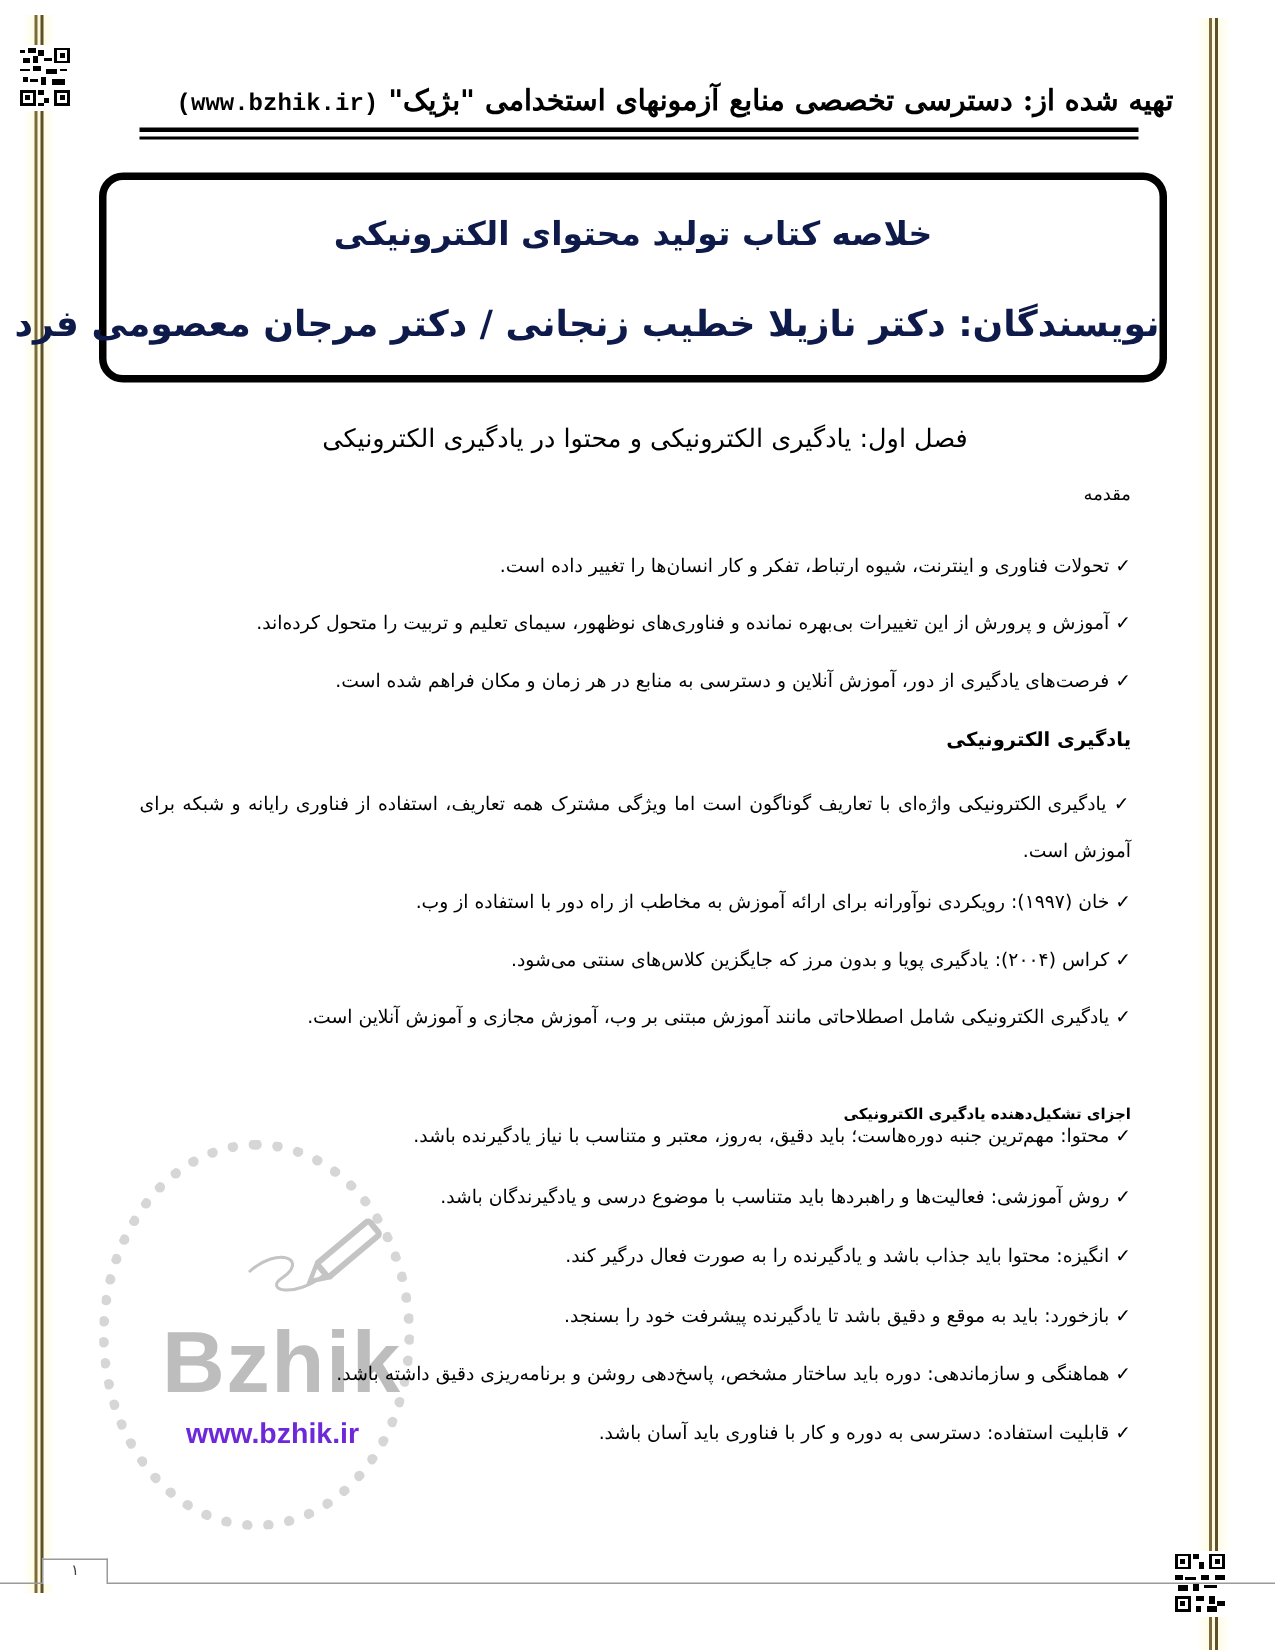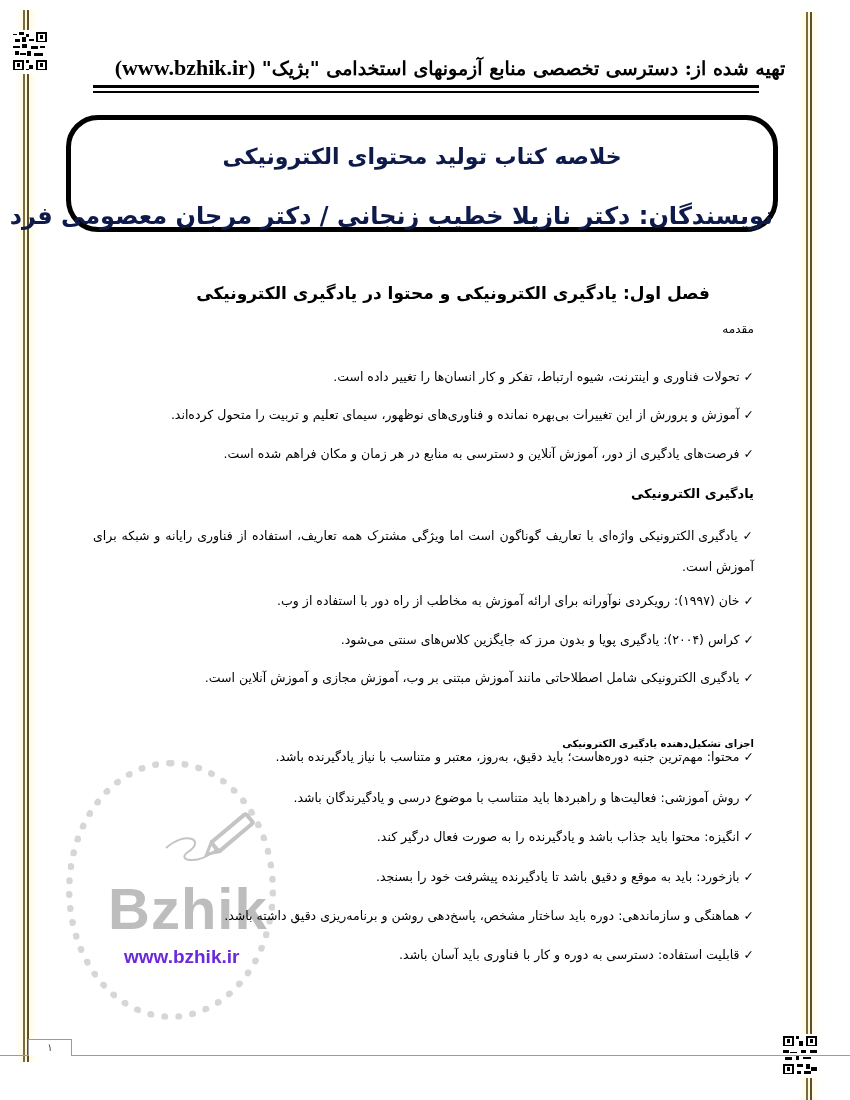--- a/index.html
+++ b/index.html
@@ -19,36 +19,36 @@
   
   .qr { position:absolute; width:38px; height:44px; background:#fff; }
   .qr svg { width:100%; height:100%; display:block; }
   #qr-top { left:11px; top:30px; }
   #qr-bottom { left:781px; top:1034px; }
 
   
   #header-banner { position:absolute; left:100px; top:55px; width:700px; height:28px; direction:rtl;
                    text-align:center; font-family:"DejaVu Serif", serif; font-weight:bold; font-size:19px;
                    white-space:nowrap; }
-  #header-banner .url { font-family:Liberation Serif, serif; font-size:22px; }
+  #header-banner .url { font-family:Liberation Mono, monospace; font-size:16px; }
   #header-rule { position:absolute; left:93px; top:85px; width:666px; height:3px; background:#000; }
   #header-rule2 { position:absolute; left:93px; top:91px; width:666px; height:2px; background:#000; }
 
   
-  #title-box { position:absolute; left:66px; top:115px; width:712px; height:117px;
-               border:5px solid #000; border-radius:32px; box-sizing:border-box; }
+  #title-box { position:absolute; left:66px; top:115px; width:712px; height:140px;
+               border:5px solid #000; border-radius:16px; box-sizing:border-box; }
   .title-line { position:absolute; left:0; right:0; text-align:center; direction:rtl;
                 font-family:"DejaVu Sans", sans-serif; font-weight:bold; color:#0d1a4a; white-space:nowrap; }
   #title-main { top:24px; font-size:22px; }
   #title-authors { top:82px; font-size:24px;padding-left:19px; }
 
   
   .rtl { direction:rtl; text-align:right; position:absolute; right:96px; white-space:nowrap; }
-  #chapter-title { position:absolute; left:150px; width:560px; top:283px; text-align:right; direction:rtl;
-                   font-weight:bold; font-size:17px; }
+  #chapter-title { position:absolute; left:150px; width:560px; top:283px; text-align:center; direction:rtl;
+                   font-weight:normal; font-size:17px; }
   .section-heading { font-size:13.5px; font-weight:bold; }
   .section-heading.light { font-weight:normal; font-size:12.5px; }
   .para { font-size:12.5px; }
   .para .check, .item .check { font-family:"DejaVu Sans", sans-serif; }
   .item { font-size:12.5px; }
   .wrap { white-space:normal; text-align:justify; text-align-last:right; line-height:31px; }
 
   
   #watermark { position:absolute; left:66px; top:760px; width:210px; height:260px; }
   #watermark .circle { position:absolute; left:0; top:0; width:210px; height:260px; border-radius:50%;

